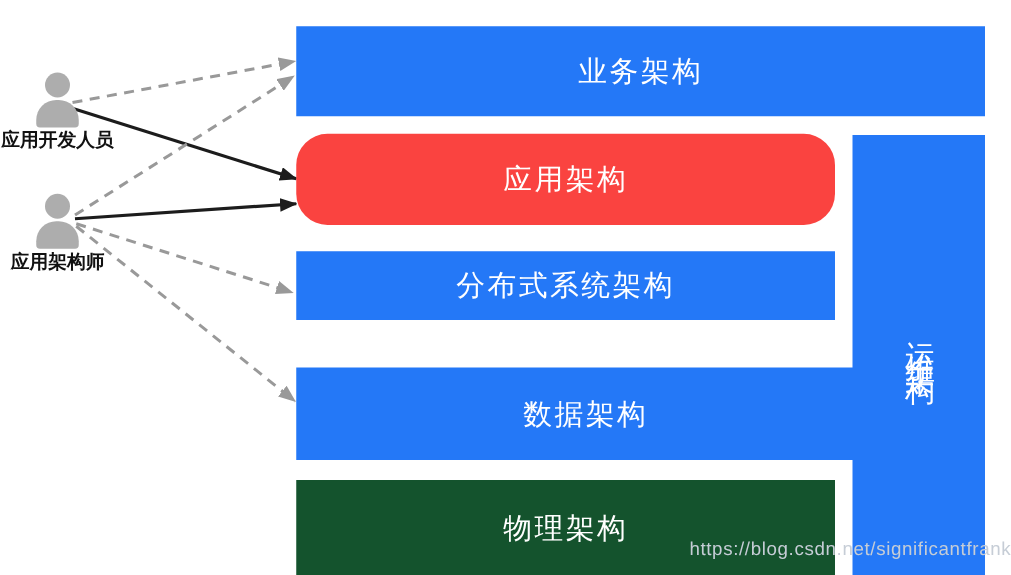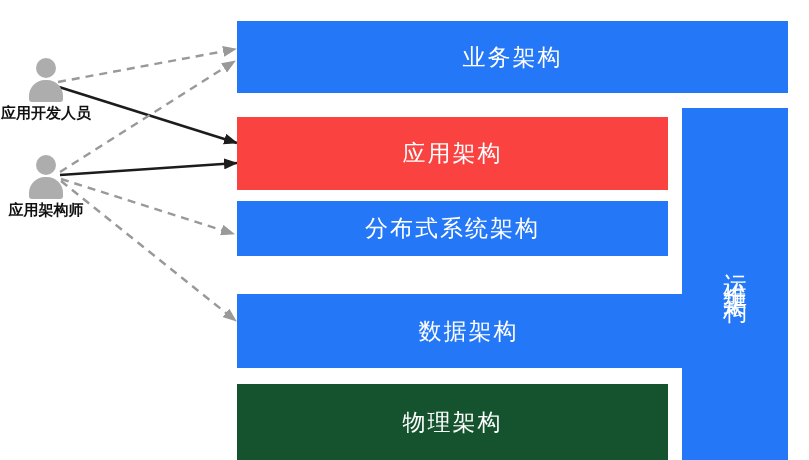--- a/index.html
+++ b/index.html
@@ -50,21 +50,21 @@
     position: absolute;
     display: flex;
     align-items: center;
     justify-content: center;
     color: #ffffff;
     font-size: 23px;
     letter-spacing: 2px;
     font-weight: 400;
   }
   .bar-business    { left: 237px; top: 21px;  width: 551px; height: 72px; }
-  .bar-application { left: 237px; top: 117px; width: 431px; height: 73px; }
+  .bar-application { left: 237px; top: 107px; width: 431px; height: 73px; border-radius: 25px; }
   .bar-distributed { left: 237px; top: 201px; width: 431px; height: 55px; }
   .bar-data        { left: 237px; top: 294px; width: 431px; height: 74px; padding-left: 16px; }
   .bar-physical    { left: 237px; top: 384px; width: 431px; height: 76px; }
   .bar-operations  { left: 682px; top: 108px; width: 106px; height: 352px; }
   .vtext {
     writing-mode: vertical-rl;
     text-orientation: upright;
     font-size: 24px;
     line-height: 24px;
     letter-spacing: 9px;
@@ -136,14 +136,15 @@
   </div>
 
   <div class="bar bar-physical" style="background: #14532d;">
     <span>物理架构</span>
   </div>
 
   <div class="bar bar-operations" style="background: rgb(36, 120, 247);">
     <span class="vtext">运维架构</span>
   </div>
 
+  <div class="watermark" style="color: rgb(198, 205, 214);">https://blog.csdn.net/significantfrank</div>
 
 </div>
 
 </body></html>

